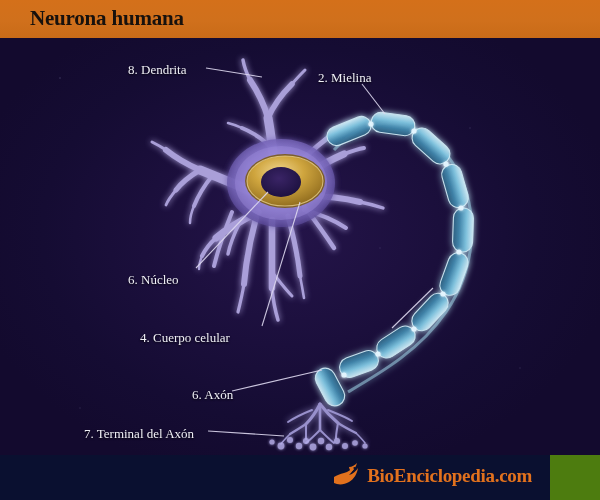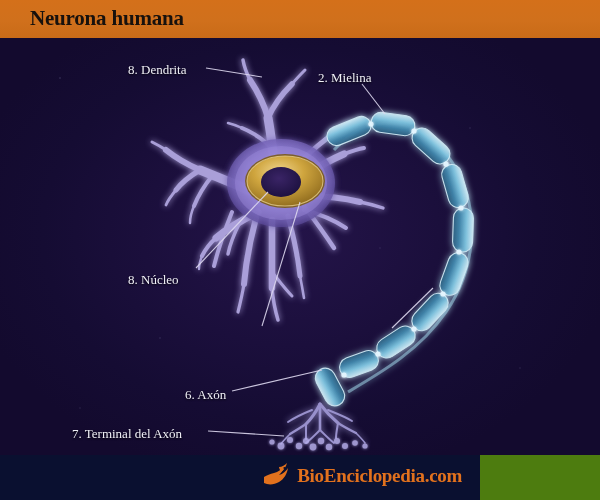--- a/index.html
+++ b/index.html
@@ -52,21 +52,21 @@
       radial-gradient(1px 1px at 470px 90px, rgba(200,200,255,.22), transparent),
       radial-gradient(1px 1px at 520px 330px, rgba(200,200,255,.2), transparent),
       radial-gradient(1px 1px at 80px 370px, rgba(200,200,255,.2), transparent),
       radial-gradient(1px 1px at 380px 210px, rgba(200,200,255,.18), transparent);
   }
 
   
   #footer-bar {
     position: absolute;
     left: 0; top: 455px;
-    width: 480px; height: 45px;
+    width: 550px; height: 45px;
     background: #0a1030;
   }
   #site-logo {
     position: absolute;
     right: 18px;
     top: 8px;
     display: flex;
     align-items: center;
     gap: 5px;
   }
@@ -286,23 +286,24 @@
       <line x1="196" y1="268" x2="268" y2="192"></line>
       <line x1="262" y1="326" x2="300" y2="202"></line>
       <line x1="392" y1="328" x2="433" y2="288"></line>
       <line x1="232" y1="391" x2="322" y2="370"></line>
       <line x1="208" y1="431" x2="284" y2="436"></line>
     </g>
   </svg>
 
   <div class="label" style="left:128px; top:62px;">8. Dendrita</div>
   <div class="label" style="left:318px; top:70px;text-align:center;">2. Mielina</div>
-  <div class="label" style="left:128px; top:272px;">8. Núcleo</div>
-  <div class="label" style="left:185px; top:387px;">6. Axón</div>
-  <div class="label" style="left:72px;  top:426px;">7. Terminal del Axón</div>
+  <div class="label" style="left:128px; top:272px;">6. Núcleo</div>
+  <div class="label" style="left:140px; top:330px;">4. Cuerpo celular</div>
+  <div class="label" style="left:192px; top:387px;">6. Axón</div>
+  <div class="label" style="left:84px;  top:426px;">7. Terminal del Axón</div>
 
   <div id="footer-bar">
     <div id="site-logo">
       <svg width="30" height="26" viewBox="0 0 30 26">
         <path d="M2,20 C6,22 12,22 17,19 C22,16 25,11 26,5
                  C24,8 21,11 17,12 C20,9 22,6 23,3
                  C20,6 16,9 12,10 C8,11 5,12 2,14 Z" fill="#e2711d"></path>
         <path d="M17,4 C20,4 23,2 25,0 C24,4 22,7 19,9 C18,7 17,5 17,4 Z" fill="#e2711d"></path>
         <circle cx="22.5" cy="5" r="1.1" fill="#0a1030"></circle>
       </svg>

